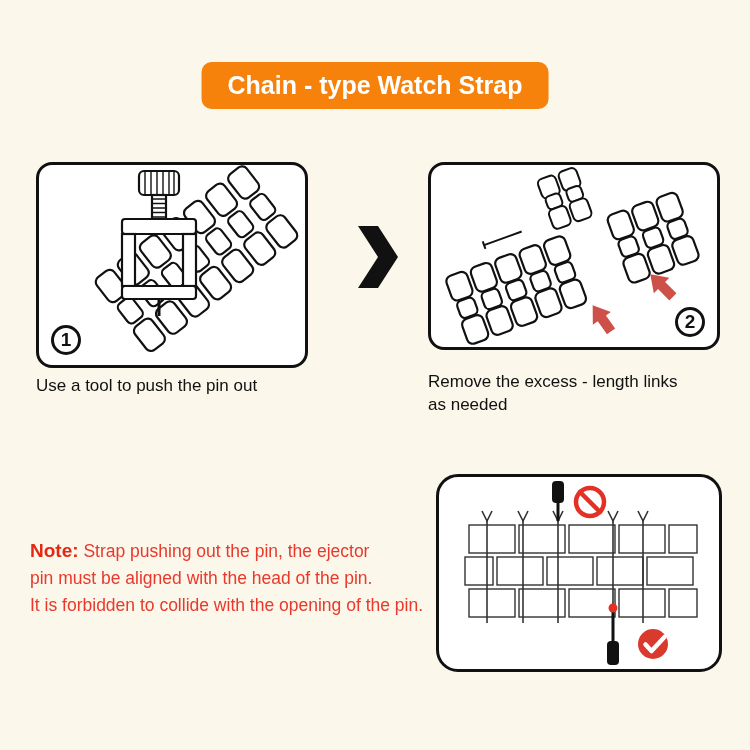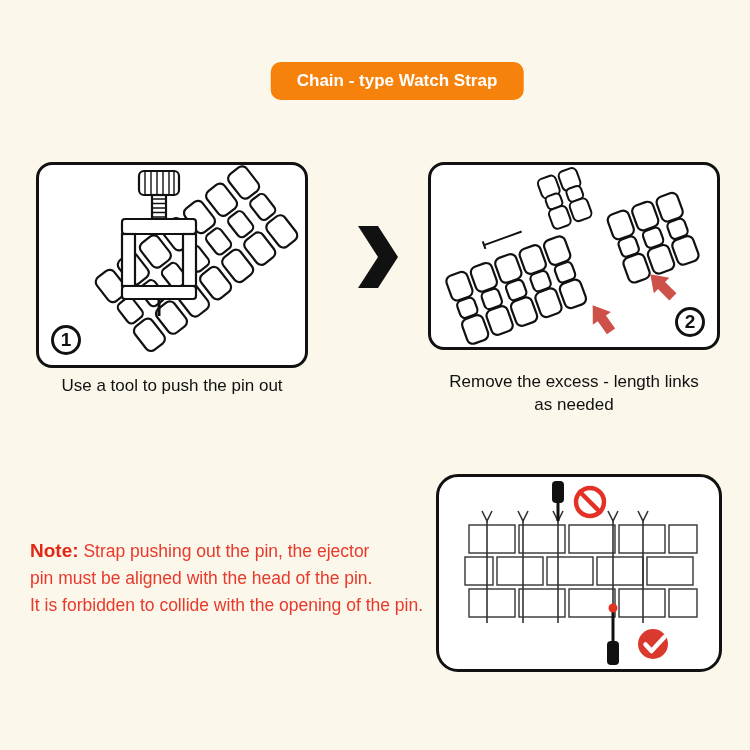--- a/index.html
+++ b/index.html
@@ -6,44 +6,43 @@
   html,body { width:750px; height:750px; }
   body {
     position:relative;
     background:#FBF7EA;
     font-family:"Liberation Sans", sans-serif;
     overflow:hidden;
   }
   .title-banner {
     position:absolute; top:62px; left:50%; transform:translateX(-50%);
     background:#F6820C; color:#ffffff;
-    font-size:17px; font-weight:bold;
+    font-size:25px; font-weight:bold;
     padding:9px 26px; border-radius:10px;
     white-space:nowrap;
-    margin-left:22px;
   }
   .panel {
     position:absolute; background:#ffffff;
     border:3px solid #111; border-radius:16px;
     overflow:hidden;
   }
   .panel-step1 { left:36px; top:162px; width:272px; height:206px; }
   .panel-step2 { left:428px; top:162px; width:292px; height:188px; }
   .panel-detail { left:436px; top:474px; width:286px; height:198px; border-radius:22px; }
   .chevron { position:absolute; left:350px; top:226px; }
   .badge {
     position:absolute; width:30px; height:30px;
     border:3.5px solid #111; border-radius:50%;
     display:flex; align-items:center; justify-content:center;
     font-weight:bold; font-size:19px; color:#111; background:#fff;
   }
   .badge-left  { left:12px; bottom:10px; }
   .badge-right { right:12px; bottom:10px; }
   .caption {
-    position:absolute; text-align:center; color:#111;
+    position:absolute; color:#111;
     font-size:17px; line-height:23px;
   }
   .caption-1 { left:36px; top:374px; width:272px; }
   .caption-2 { left:428px; top:370px; width:292px; }
   .note {
     position:absolute; left:30px; top:537px; width:410px;
     color:#E8392C; font-size:17.5px; line-height:27px;
   }
   .note-label { font-weight:bold; font-size:19px; color:#E42715;text-align:right; }
   svg { display:block; }

